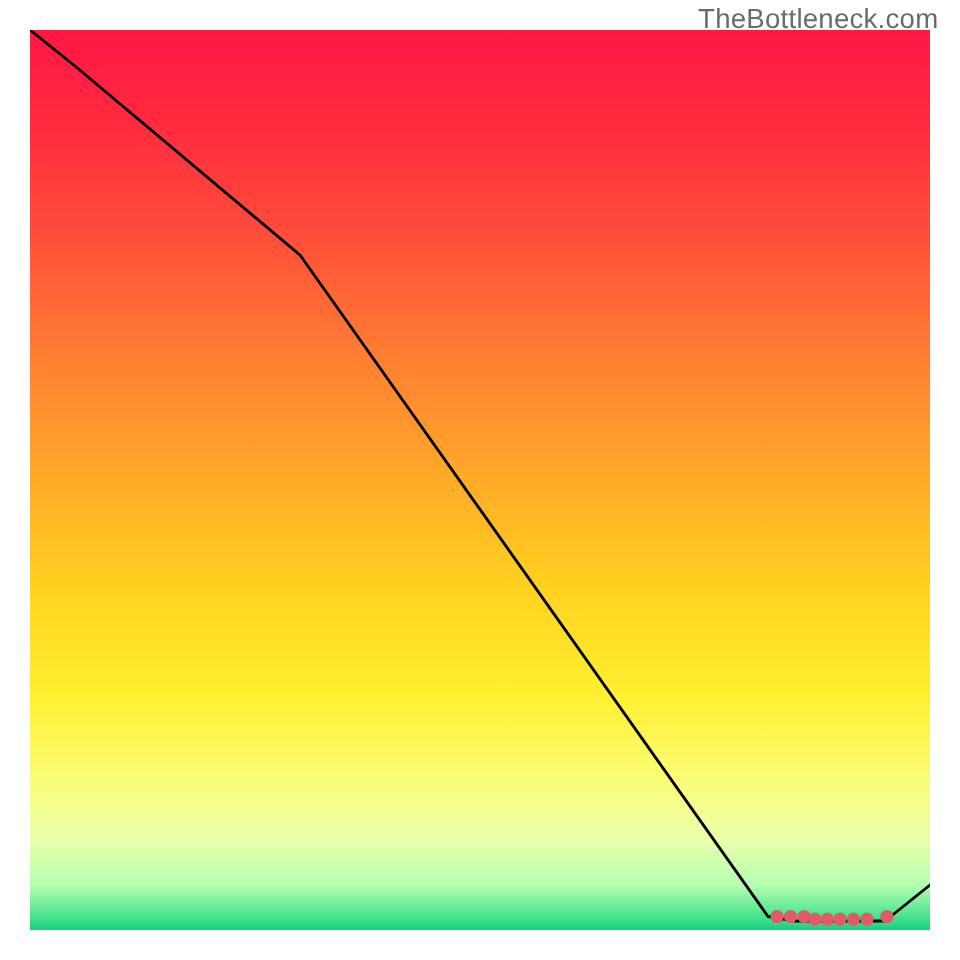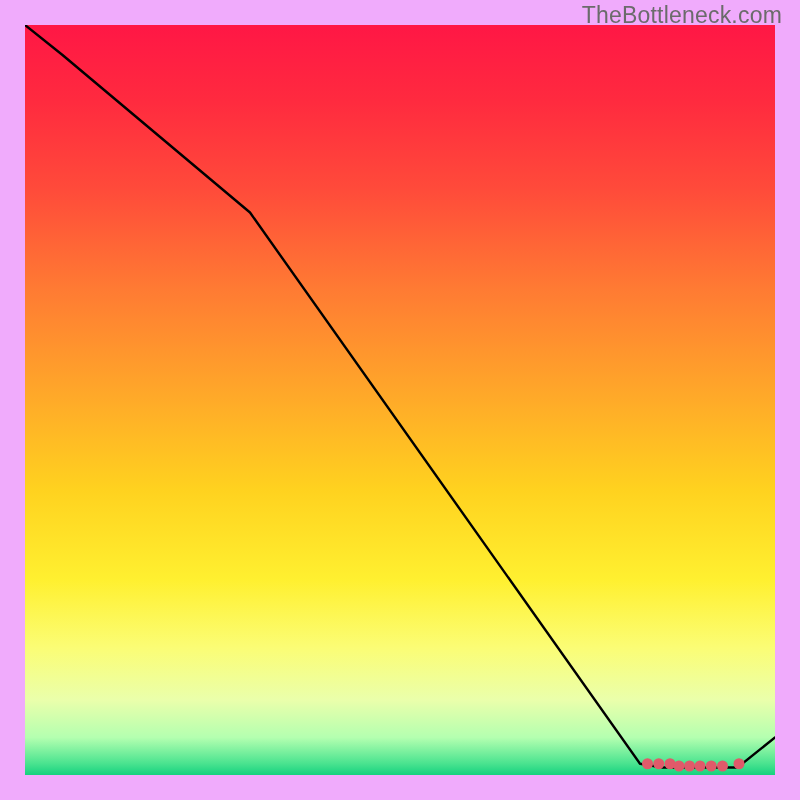--- a/index.html
+++ b/index.html
@@ -8,21 +8,21 @@
     width: 800px;
     height: 800px;
     background: #000;
     overflow: hidden;
     font-family: Arial, Helvetica, sans-serif;
   }
   .frame {
     position: relative;
     width: 800px;
     height: 800px;
-    background: #f0abfc;
+    background: #ffffff;
   }
   .watermark {
     position: absolute;
     top: 2px;
     right: 18px;
     color: #6b6b6b;
     font-size: 23px;
     font-weight: 400;
     letter-spacing: 0.2px;
     user-select: none;

